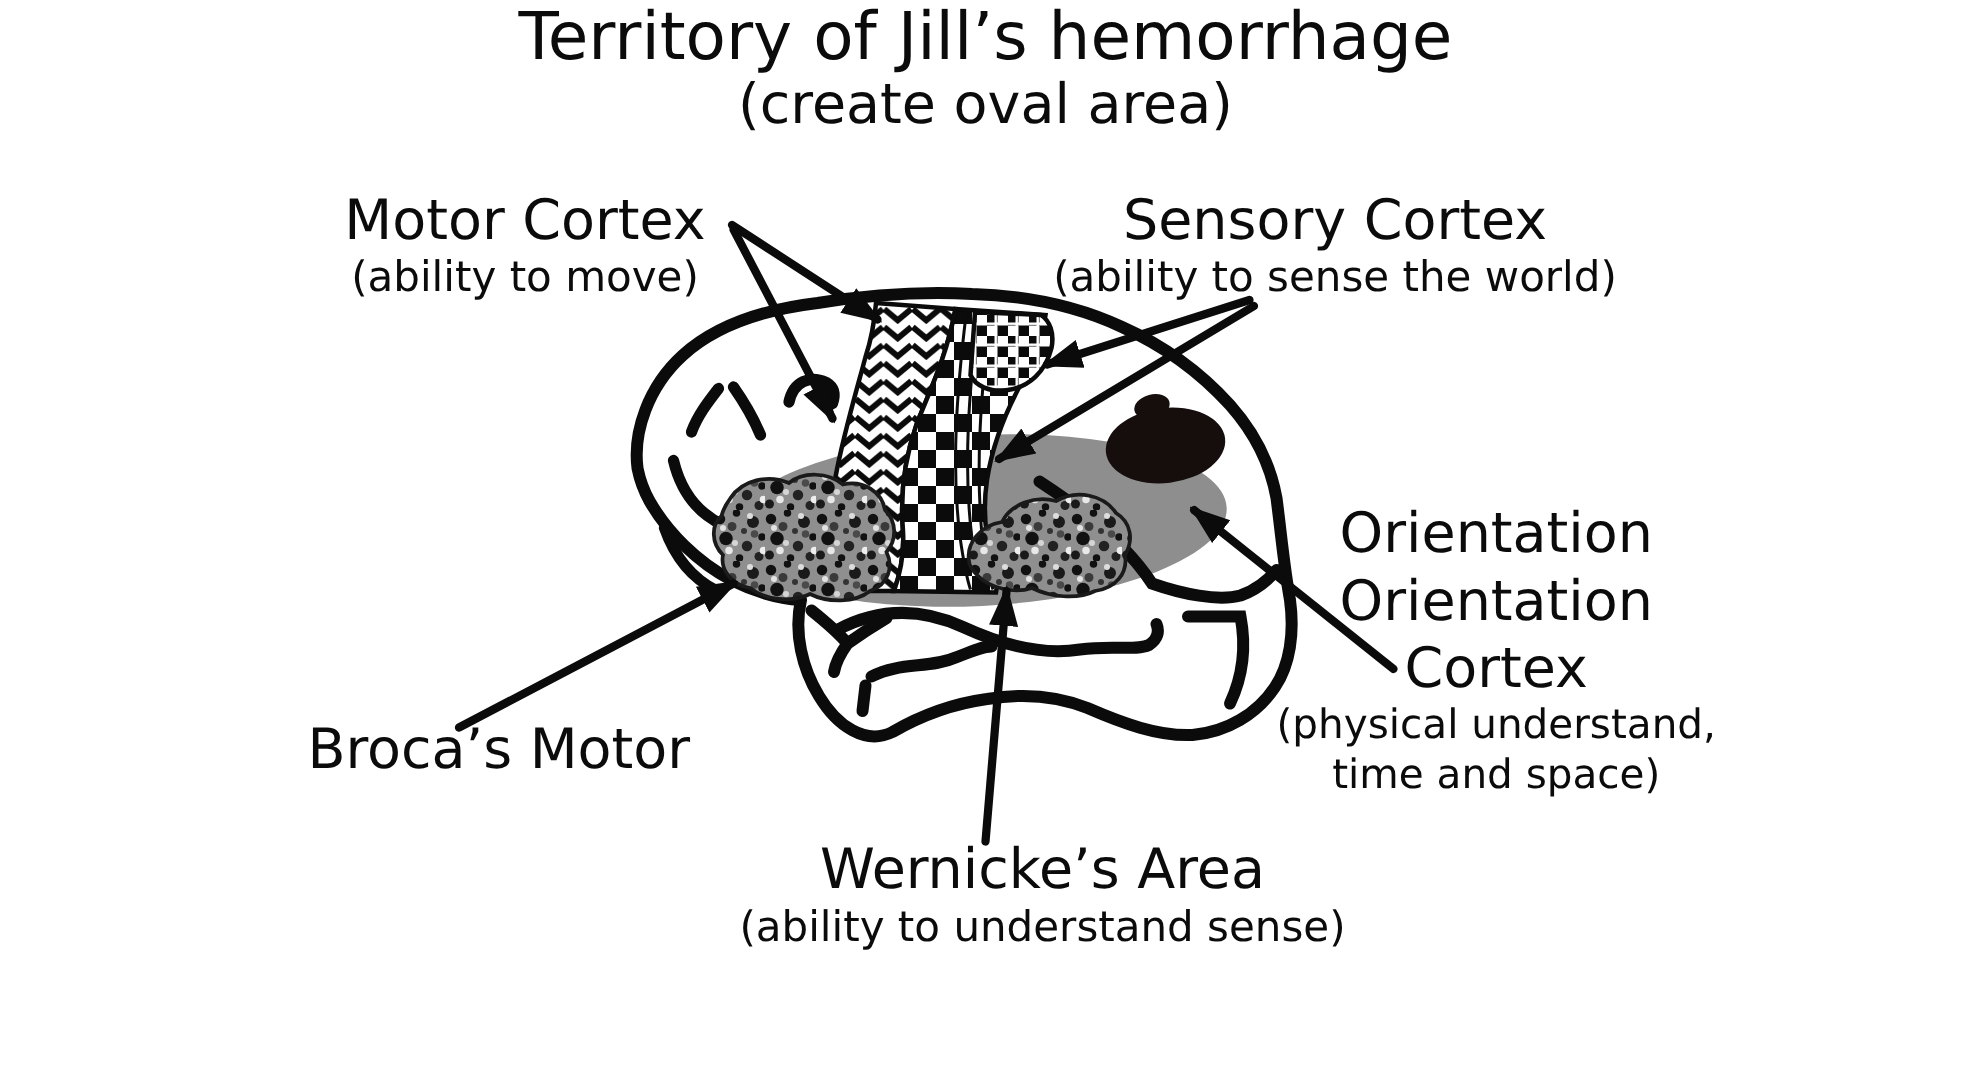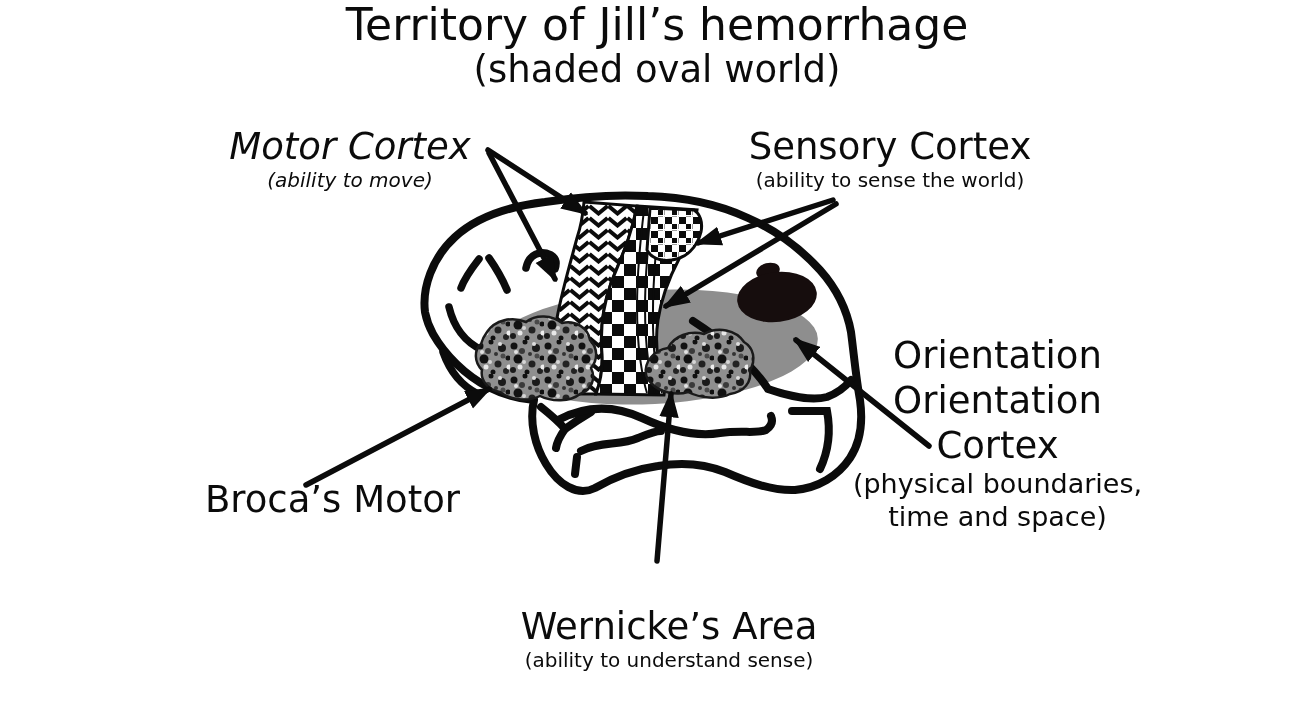--- a/index.html
+++ b/index.html
@@ -18,31 +18,31 @@
   .stage{
     position:relative;
     width:1315px;height:721px;
     background:var(--bg);
     overflow:hidden;
     border-radius:14px;
   }
   .svg-layer{position:absolute;left:0;top:0;width:1315px;height:721px;}
   .lbl{position:absolute;text-align:center;line-height:1.16;}
   .lbl .name{font-size:37px;letter-spacing:0px;display:block;}
-  .lbl .desc{font-size:20px;display:block;line-height:1.12;}
+  .lbl .desc{font-size:28px;display:block;line-height:1.12;}
   .title{position:absolute;left:157px;top:0px;width:1000px;text-align:center;}
   .title .t1{font-size:44px;display:block;line-height:1.14;}
   .title .t2{font-size:37px;display:block;line-height:1.1;}
-  .lbl-motor{left:150px;top:126px;width:400px;font-style:italic;}
+  .lbl-motor{left:150px;top:126px;width:400px;}
   .lbl-sensory{left:655px;top:126px;width:470px;}
   .lbl-orientation{left:795px;top:334px;width:405px;}
   .lbl-orientation .name{line-height:1.21;}
   .lbl-orientation .desc{font-size:27px;line-height:1.2;}
   .lbl-broca{left:115px;top:479px;width:435px;}
-  .lbl-wernicke{left:424px;top:559px;width:490px;margin-top:47px;}
+  .lbl-wernicke{left:450px;top:559px;width:490px;}
 </style>
 </head>
 <body>
 
 <div class="stage">
 
   <svg class="svg-layer" viewBox="0 0 1315 721" aria-hidden="true">
     <defs>
       <pattern id="herringbone" width="19" height="12" patternUnits="userSpaceOnUse">
         <rect width="19" height="12" fill="#ffffff"></rect>
@@ -152,38 +152,38 @@
       <line x1="833" y1="200" x2="698" y2="243" marker-end="url(#arrowhead)"></line>
       <line x1="836" y1="204" x2="666" y2="306" marker-end="url(#arrowhead)"></line>
       <line x1="306" y1="485" x2="489" y2="389" marker-end="url(#arrowhead)"></line>
       <line x1="657" y1="561" x2="671" y2="394" marker-end="url(#arrowhead)"></line>
       <line x1="929" y1="446" x2="796" y2="340" marker-end="url(#arrowhead)"></line>
     </g>
   </svg>
 
   <div class="title">
     <span class="t1">Territory of Jill’s hemorrhage</span>
-    <span class="t2">(shaded oval world)</span>
+    <span class="t2">(create oval area)</span>
   </div>
 
   <div class="lbl lbl-motor">
     <span class="name">Motor Cortex</span>
     <span class="desc">(ability to move)</span>
   </div>
 
   <div class="lbl lbl-sensory">
     <span class="name">Sensory Cortex</span>
     <span class="desc">(ability to sense the world)</span>
   </div>
 
   <div class="lbl lbl-orientation">
     <span class="name">Orientation</span>
     <span class="name">Orientation</span>
     <span class="name">Cortex</span>
-    <span class="desc">(physical boundaries,</span>
+    <span class="desc">(physical understand,</span>
     <span class="desc">time and space)</span>
   </div>
 
   <div class="lbl lbl-broca">
     <span class="name">Broca’s Motor</span>
   </div>
 
   <div class="lbl lbl-wernicke">
     <span class="name">Wernicke’s Area</span>
     <span class="desc">(ability to understand sense)</span>

